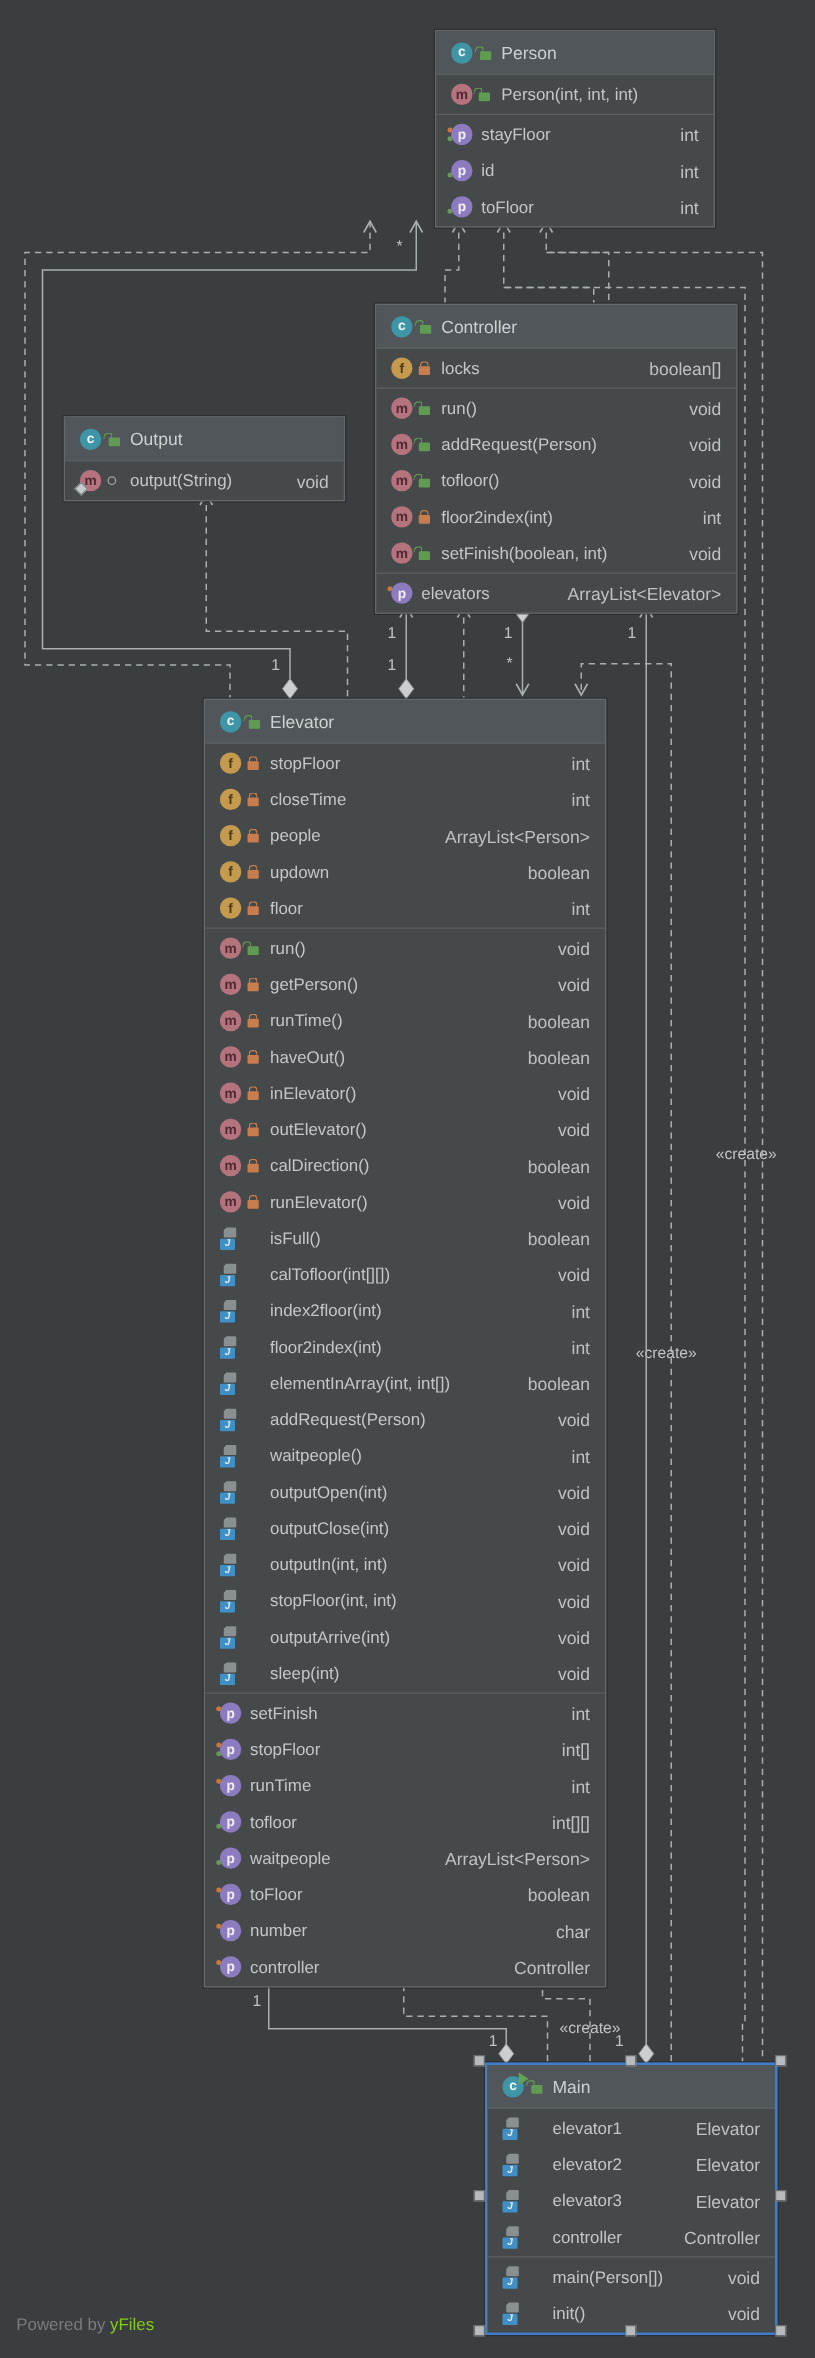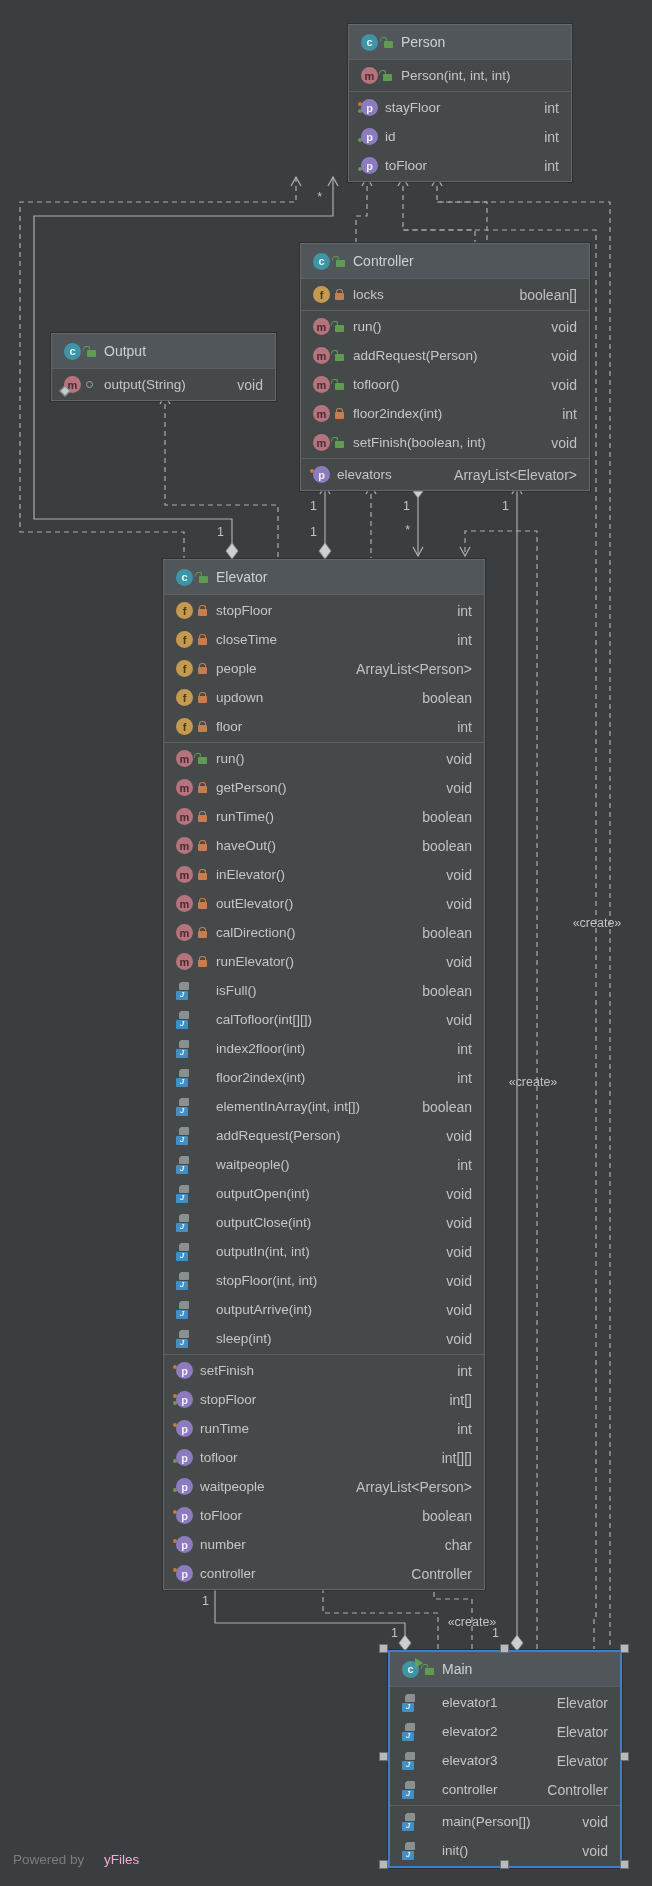--- a/index.html
+++ b/index.html
@@ -43,21 +43,21 @@
   .jicon .jb{position:absolute;left:3px;top:0;width:10px;height:8px;background:#8a8f91;border-radius:1px;}
   .jicon .jb:before{content:'';position:absolute;left:-1px;top:-1px;border:2px solid #45494a;
        border-right-color:transparent;border-bottom-color:transparent;}
   .jicon .jf{position:absolute;left:0;top:9px;width:12px;height:9px;background:#4090c6;border-radius:1px;
        color:#ddebf6;font-size:8px;font-weight:bold;display:flex;align-items:center;justify-content:center;line-height:1;}
   .dot{position:absolute;width:4px;height:4px;border-radius:50%;}
   .dot.orange{background:#cc7832;left:-3px;top:3px;}
   .dot.green{background:#6a9955;left:-3px;bottom:3px;}
   .handle{position:absolute;width:7px;height:7px;background:#b7bbbd;border:1px solid #6b6f71;z-index:3;}
   #footer{position:absolute;left:13px;top:1852px;font-size:13.5px;color:#797d80;z-index:2;}
-  #footer .brand{color:#f9a8d4;margin-left:16px;}
+  #footer .brand{color:#84cc16;}
 </style>
 </head>
 <body>
 
 <div id="canvas">
   <svg id="edge-svg" width="652" height="1886">
       <polyline points="296,177 296,202 20,202 20,532 184,532 184,558" fill="none" stroke="#a9aeb0" stroke-width="1.2" stroke-dasharray="5,4"></polyline>
       <polyline points="291,186 296,177 301,186" fill="none" stroke="#a9aeb0" stroke-width="1.3"></polyline>
       <polyline points="333,177 333,216 34,216 34,519 232,519 232,545" fill="none" stroke="#a9aeb0" stroke-width="1.2"></polyline>
       <polyline points="328,186 333,177 338,186" fill="none" stroke="#a9aeb0" stroke-width="1.3"></polyline>

